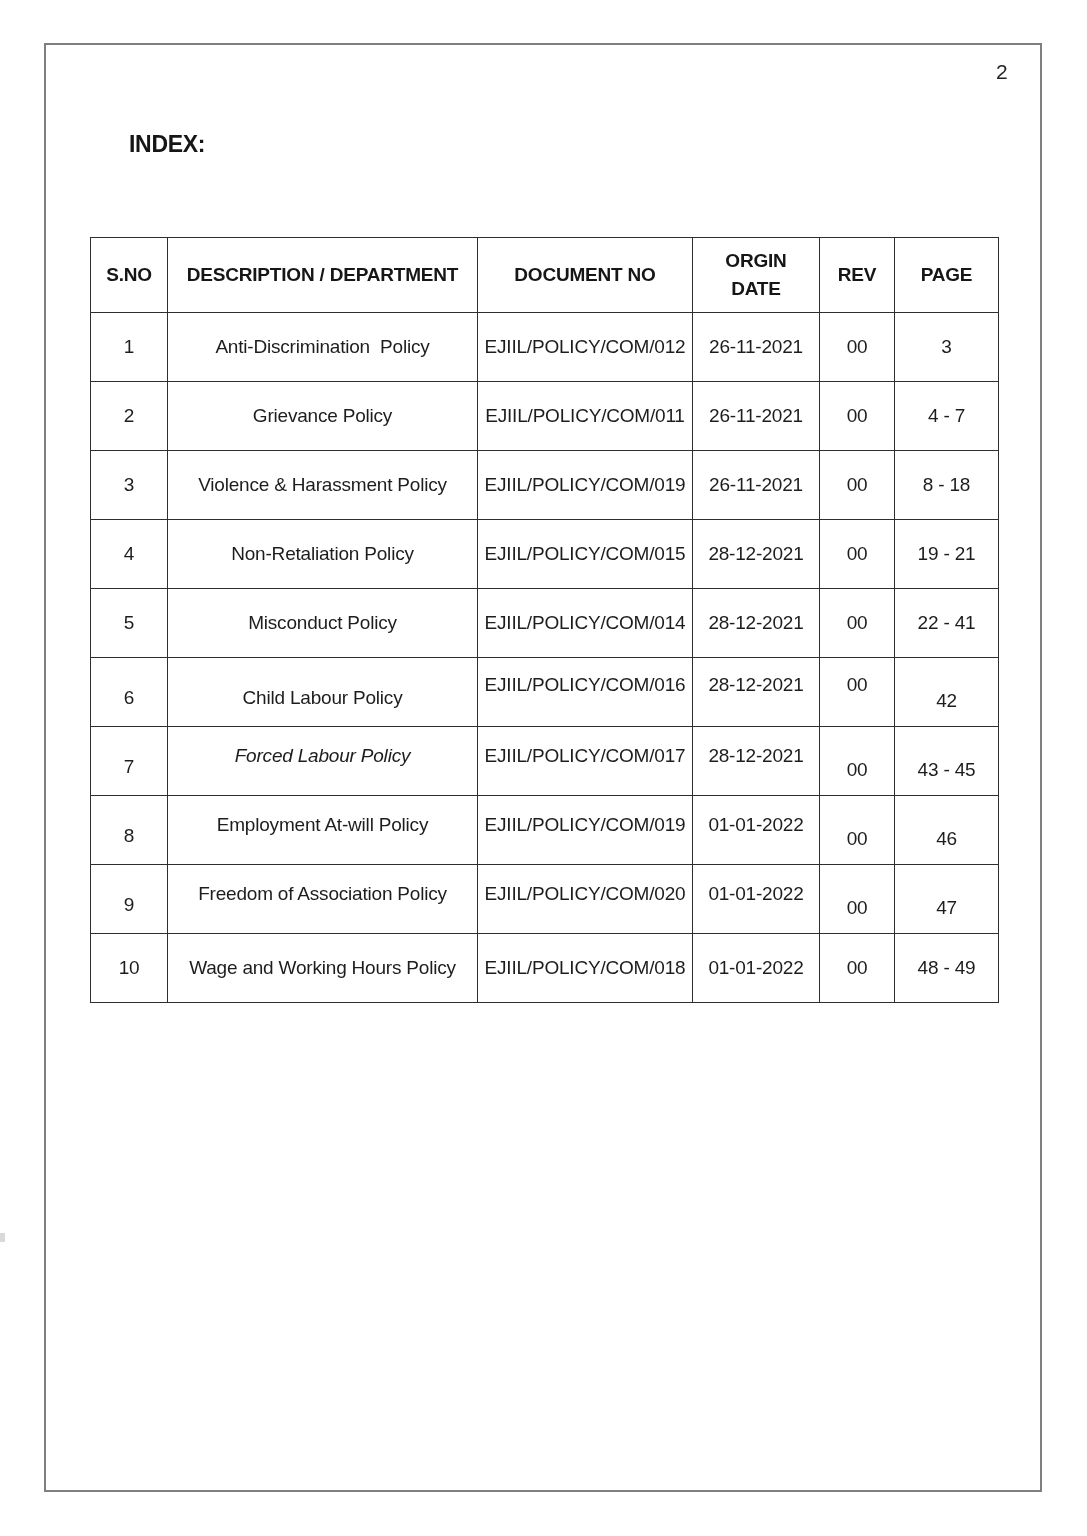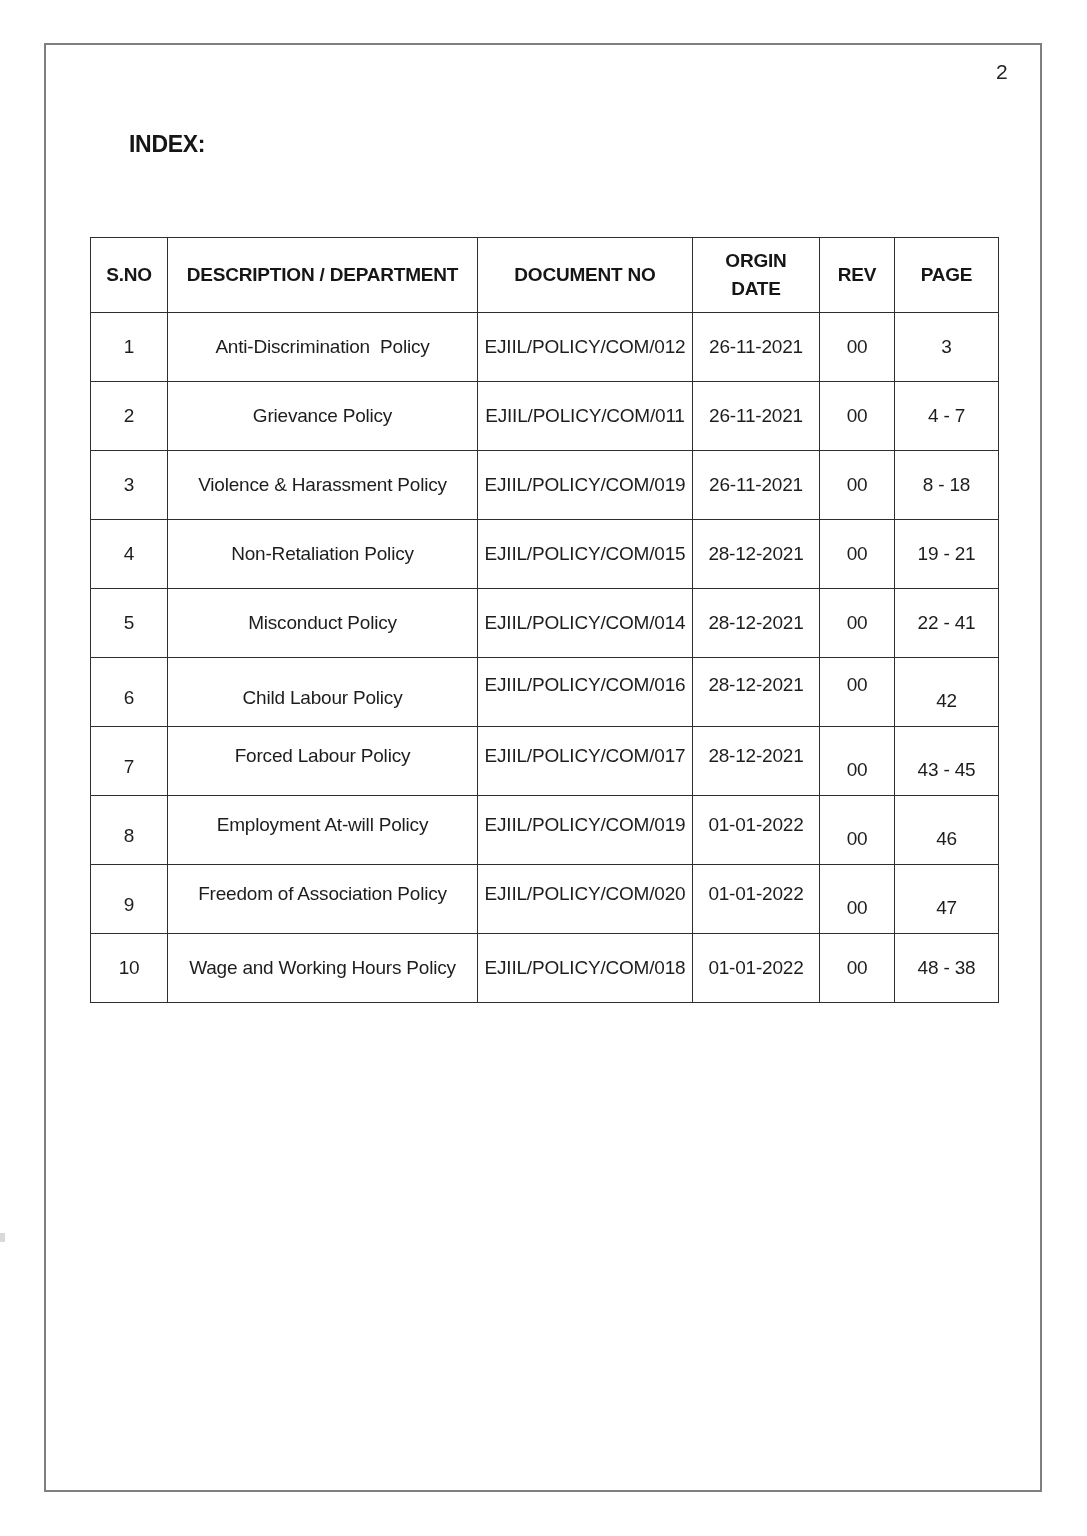--- a/index.html
+++ b/index.html
@@ -169,21 +169,21 @@
     <td class="col-sno"><span class="cell-text" style="transform: translateY(6px);">6</span></td>
     <td class="col-desc"><span class="cell-text" style="transform: translateY(6px);">Child Labour Policy</span></td>
     <td class="col-doc"><span class="cell-text" style="transform: translateY(-7px);">EJIIL/POLICY/COM/016</span></td>
     <td class="col-orgin"><span class="cell-text" style="transform: translateY(-7px);">28-12-2021</span></td>
     <td class="col-rev"><span class="cell-text" style="transform: translateY(-7px);">00</span></td>
     <td class="col-page"><span class="cell-text" style="transform: translateY(9px); text-align: right;">42</span></td>
   </tr>
 
   <tr>
     <td class="col-sno"><span class="cell-text" style="transform: translateY(6px);">7</span></td>
-    <td class="col-desc"><span class="cell-text" style="transform: translateY(-5px);">Forced Labour Policy</span></td>
+    <td class="col-desc"><span class="cell-text" style="transform: translateY(-5px); font-style: italic;">Forced Labour Policy</span></td>
     <td class="col-doc"><span class="cell-text" style="transform: translateY(-5px);">EJIIL/POLICY/COM/017</span></td>
     <td class="col-orgin"><span class="cell-text" style="transform: translateY(-5px);">28-12-2021</span></td>
     <td class="col-rev"><span class="cell-text" style="transform: translateY(9px);">00</span></td>
     <td class="col-page"><span class="cell-text" style="transform: translateY(9px); text-align: center;">43 - 45</span></td>
   </tr>
 
   <tr>
     <td class="col-sno"><span class="cell-text" style="transform: translateY(6px);">8</span></td>
     <td class="col-desc"><span class="cell-text" style="transform: translateY(-5px);">Employment At-will Policy</span></td>
     <td class="col-doc"><span class="cell-text" style="transform: translateY(-5px);">EJIIL/POLICY/COM/019</span></td>
@@ -200,16 +200,16 @@
     <td class="col-rev"><span class="cell-text" style="transform: translateY(9px);">00</span></td>
     <td class="col-page"><span class="cell-text" style="transform: translateY(9px);">47</span></td>
   </tr>
 
   <tr>
     <td class="col-sno"><span class="cell-text">10</span></td>
     <td class="col-desc"><span class="cell-text">Wage and Working Hours Policy</span></td>
     <td class="col-doc"><span class="cell-text">EJIIL/POLICY/COM/018</span></td>
     <td class="col-orgin"><span class="cell-text">01-01-2022</span></td>
     <td class="col-rev"><span class="cell-text">00</span></td>
-    <td class="col-page"><span class="cell-text">48 - 38</span></td>
+    <td class="col-page"><span class="cell-text">48 - 49</span></td>
   </tr>
 </tbody>
 </table>
 
 </body></html>

